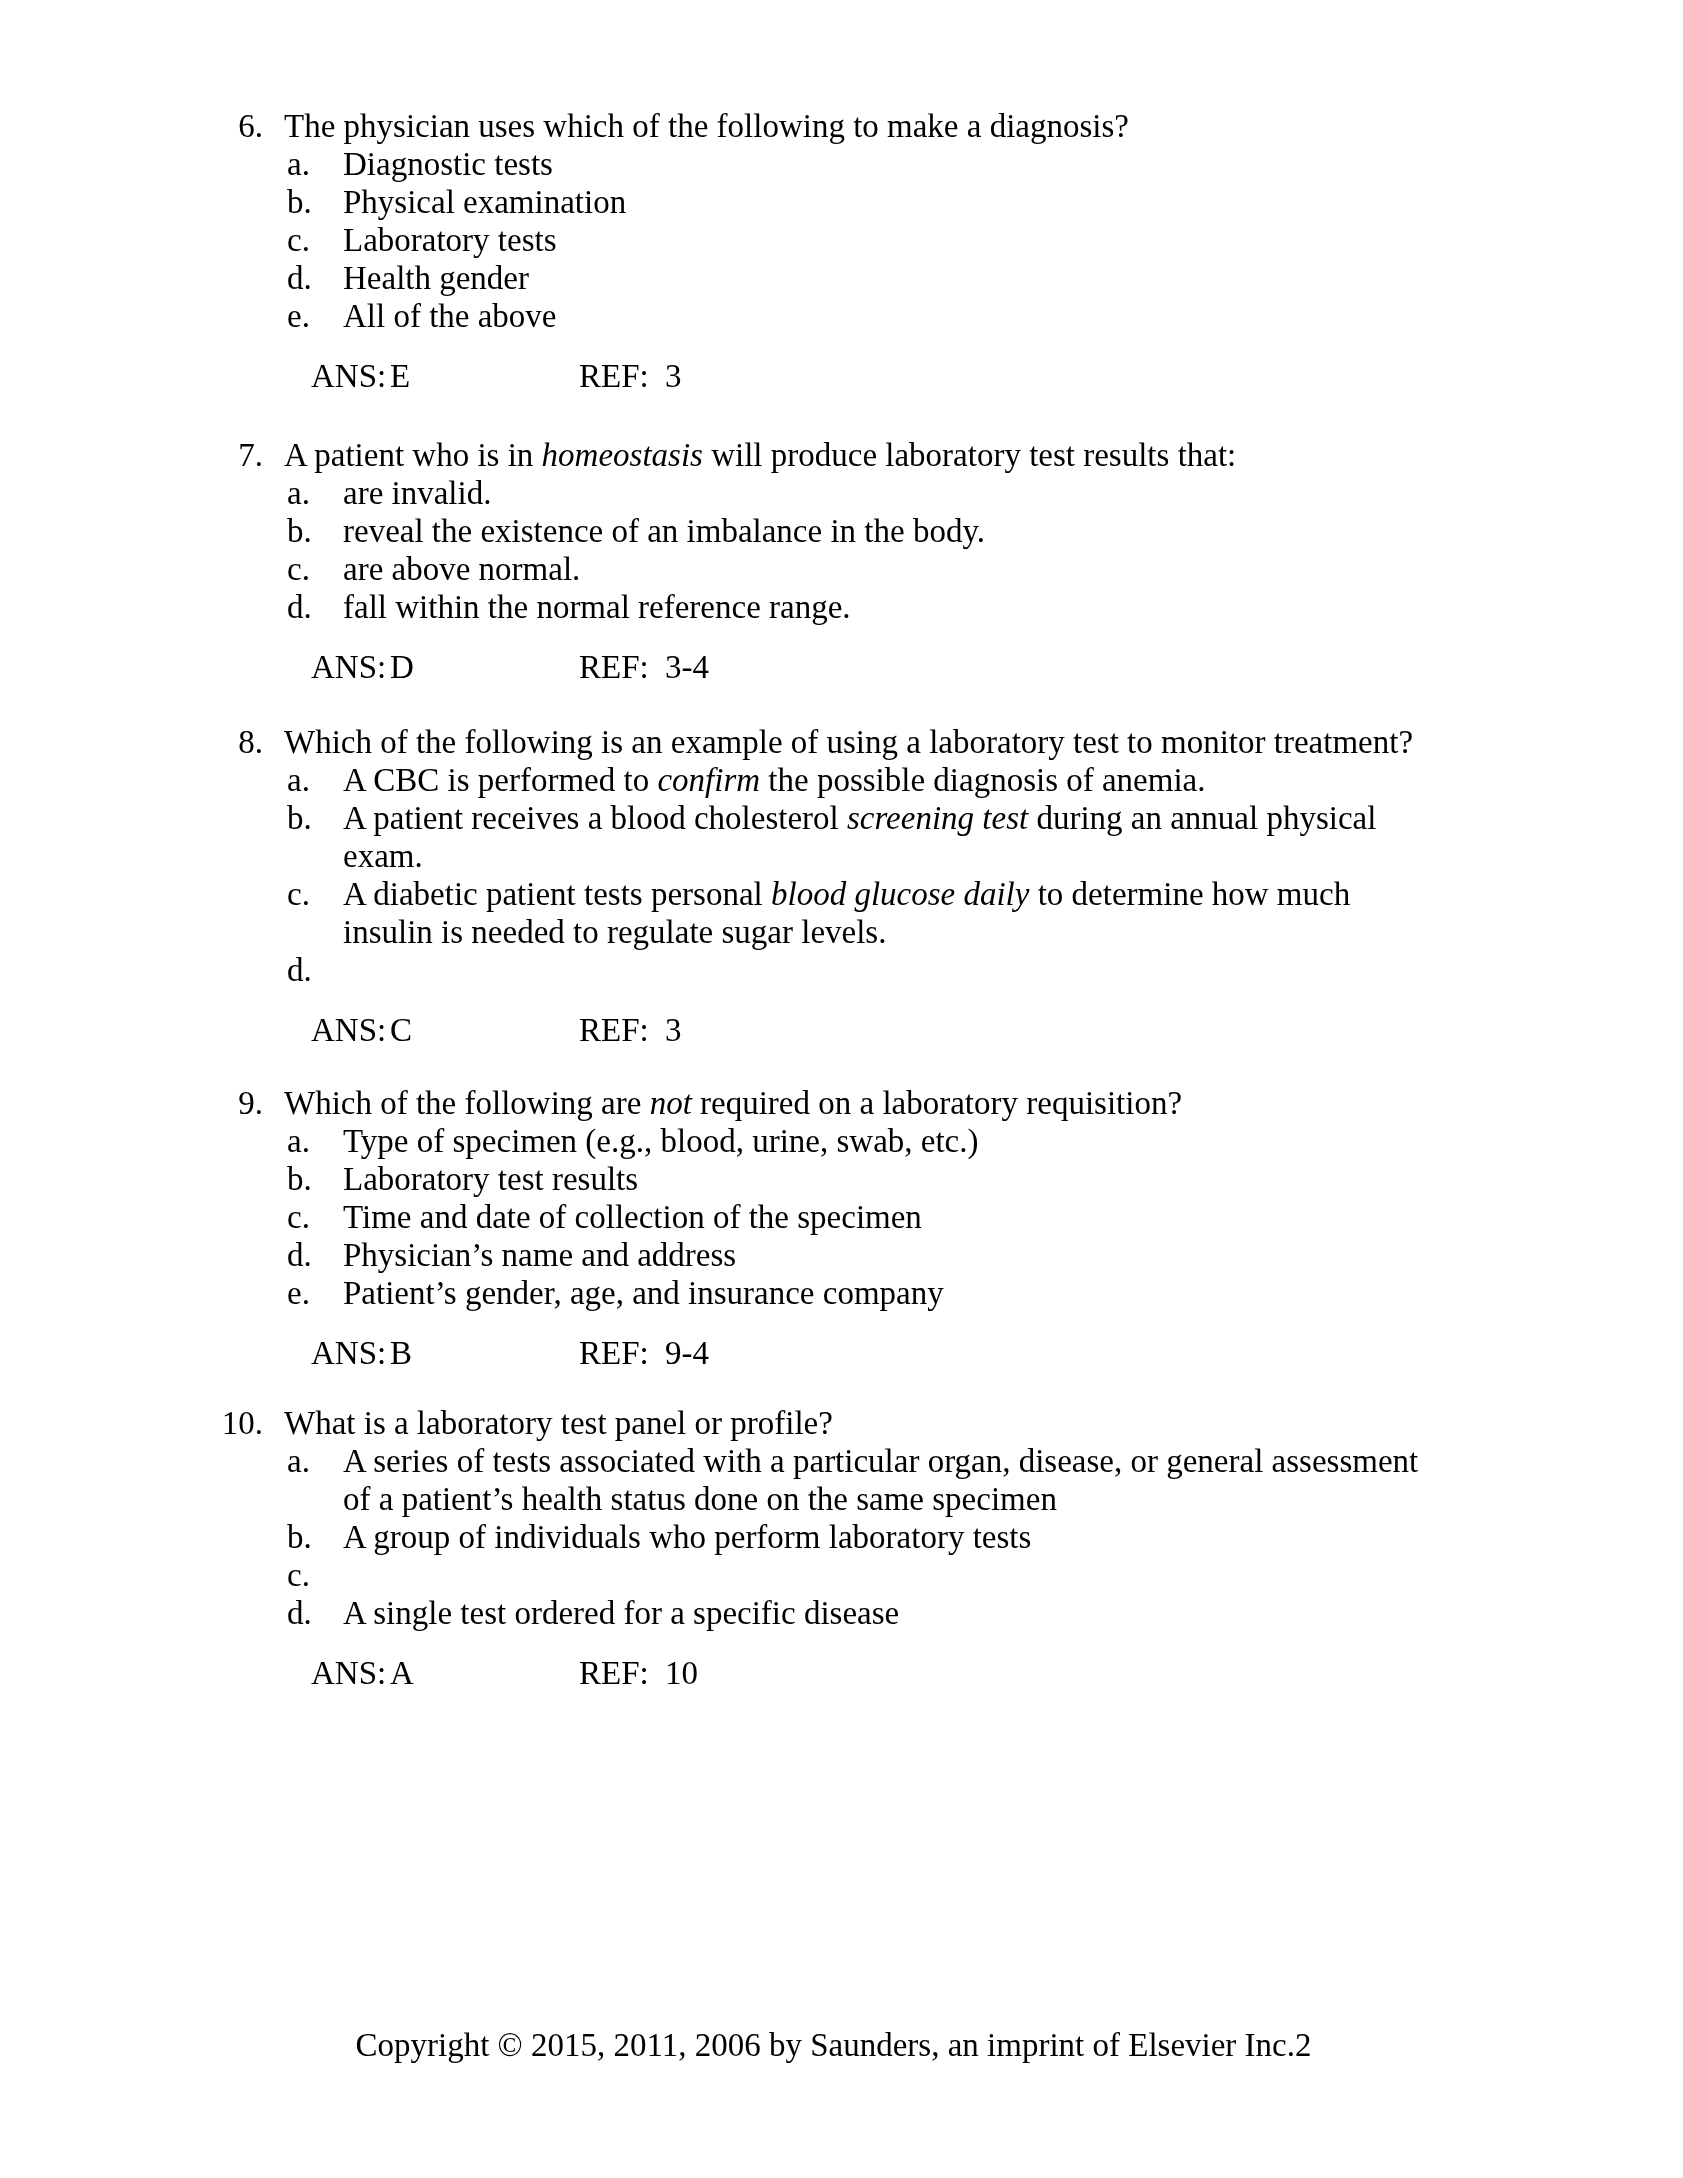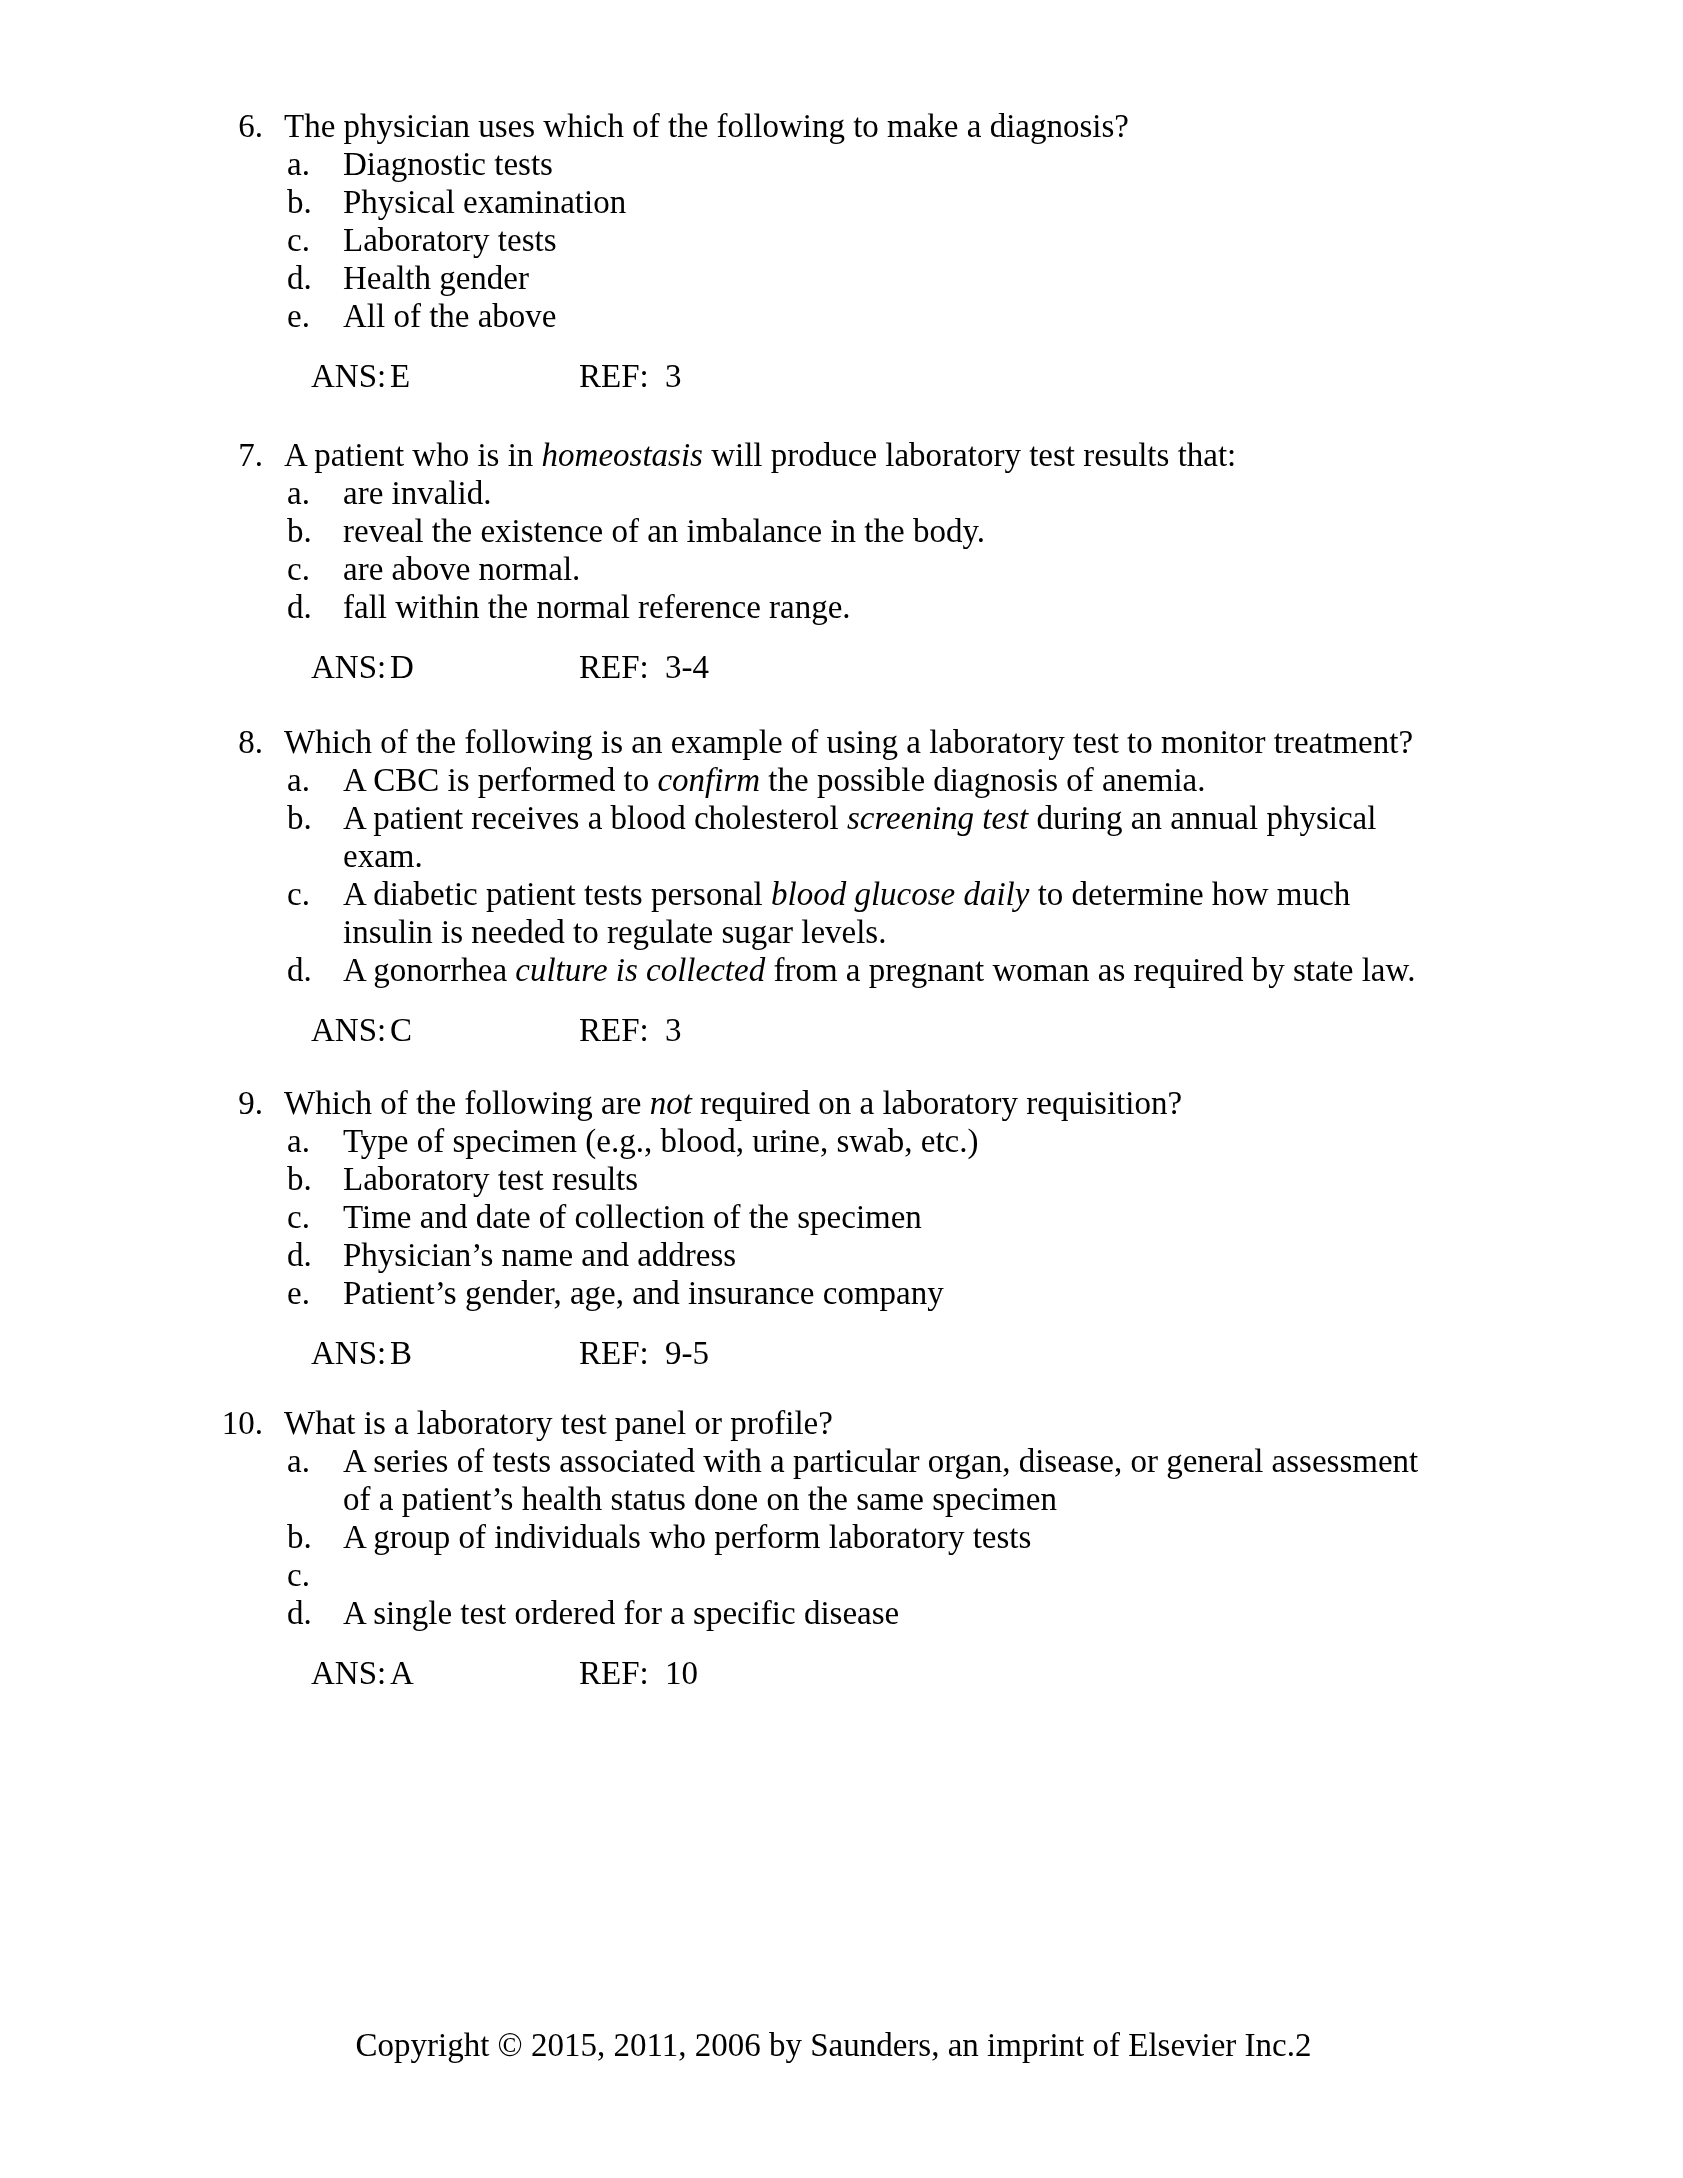--- a/index.html
+++ b/index.html
@@ -142,23 +142,20 @@
     </div>
     <div class="opt">
       <div class="olet">c.</div>
       <div class="otext">
         <span class="ln"><span>A diabetic patient tests personal </span><i>blood glucose daily</i><span> to determine how much</span></span>
         <span class="ln"><span>insulin is needed to regulate sugar levels.</span><i></i><span></span></span>
       </div>
     </div>
     <div class="opt">
       <div class="olet">d.</div>
-      <div class="otext">
-          <span class="ln"><span>A gonorrhea </span><i>culture is collected</i><span> from a pregnant woman as required by state law.</span></span>
-        </div>
     </div>
     <div class="ans">
       <div class="ans-label">ANS:</div>
       <div class="ans-val">C</div>
       <div class="ref-label">REF:</div>
       <div class="ref-val">3</div>
     </div>
   </div>
 
   <div class="qblock" style="top:1084px">
@@ -193,21 +190,21 @@
     <div class="opt">
       <div class="olet">e.</div>
       <div class="otext">
           <span class="ln"><span>Patient’s gender, age, and insurance company</span><i></i><span></span></span>
         </div>
     </div>
     <div class="ans">
       <div class="ans-label">ANS:</div>
       <div class="ans-val">B</div>
       <div class="ref-label">REF:</div>
-      <div class="ref-val">9-5</div>
+      <div class="ref-val">9-4</div>
     </div>
   </div>
 
   <div class="qblock" style="top:1404px">
     <div class="row">
       <div class="qnum">10.</div>
       <div class="qtitle"><span>What is a laboratory test panel or profile?</span><i></i><span></span></div>
     </div>
     <div class="opt">
       <div class="olet">a.</div>

